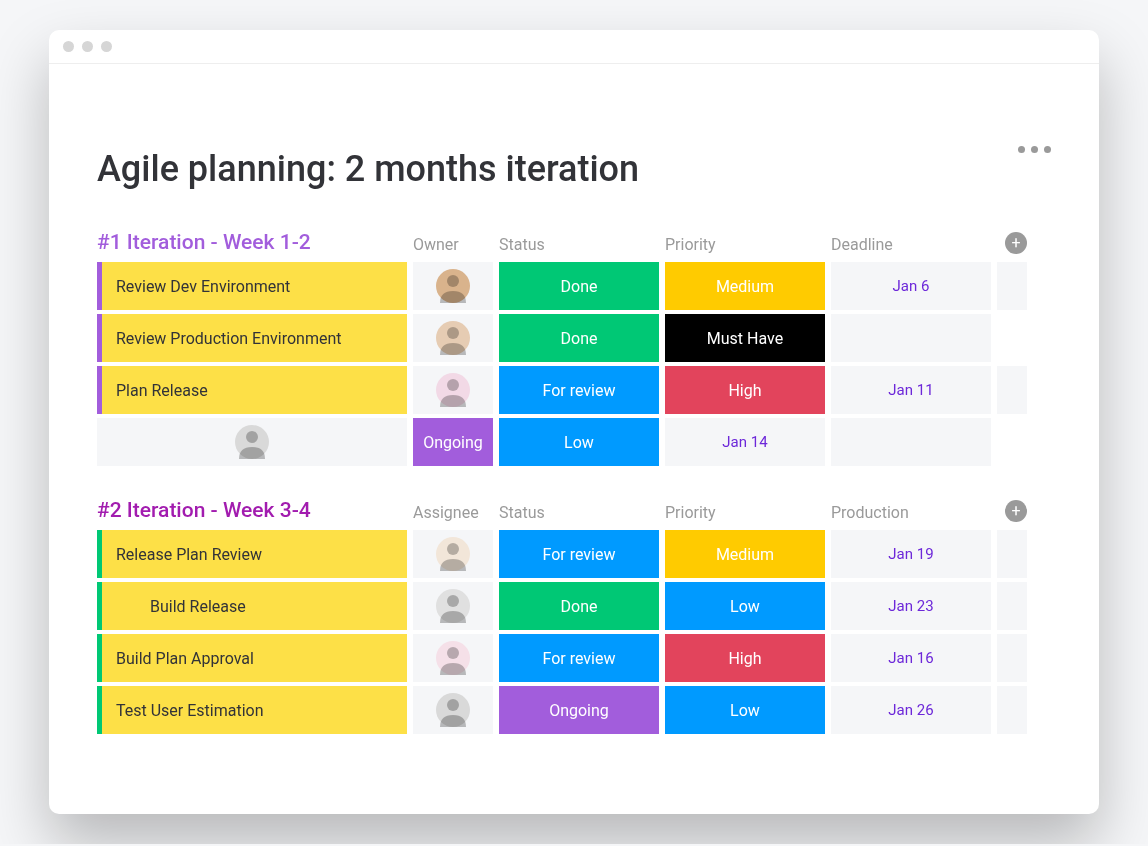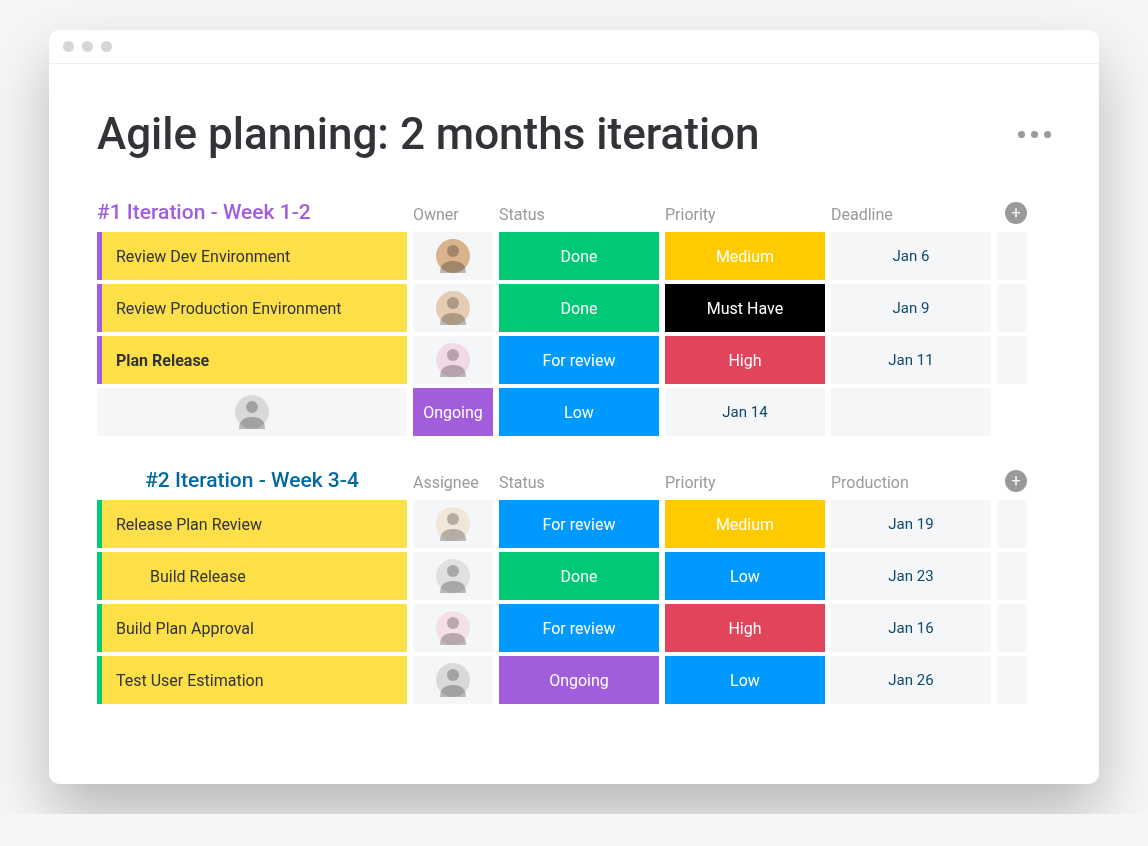--- a/index.html
+++ b/index.html
@@ -33,23 +33,24 @@
   .content {
     padding: 44px 48px 48px 48px;
   }
   .header-row {
     display: flex;
     justify-content: space-between;
     align-items: center;
     margin-bottom: 40px;
   }
   .page-title {
-    font-size: 44px;
+    font-size: 36px;
     font-weight: 500;
     color: #323338;
+    margin-top: 40px;
   }
   .more-dots {
     display: flex; gap: 6px;
     cursor: pointer;
   }
   .more-dots span {
     width: 7px; height: 7px; border-radius: 50%;
     background: #9a9a9a;
   }
   .group { margin-bottom: 32px; margin-top: 6px; }
@@ -110,21 +111,21 @@
   .pill-cell {
     display:flex;align-items:center;justify-content:center;
     color: #fff;
     font-size: 16px;
     font-weight: 400;
     cursor: pointer;
   }
   .date-cell {
     background: #f5f6f8;
     display:flex;align-items:center;justify-content:center;
-    color: #0c4a6e;
+    color: #6d28d9;
     font-size: 15px;
   }
   .end-cell {
     background: #f5f6f8;
   }
   
   .avatar.a1 { background:#d9b38c; }
   .avatar.a2 { background:#e6ccb3; }
   .avatar.a3 { background:#f2d9e6; }
   .avatar.a4 { background:#d9d9d9; }
@@ -185,25 +186,24 @@
             <div class="owner-cell">
               <div class="avatar a2">
                 <svg viewBox="0 0 34 34">
                   <circle cx="17" cy="12" r="6" fill="rgba(0,0,0,0.25)"></circle>
                   <path d="M4 34 Q4 22 17 22 Q30 22 30 34 Z" fill="rgba(0,0,0,0.25)"></path>
                 </svg>
               </div>
             </div>
             <div class="pill-cell" style="background: rgb(0, 200, 117);">Done</div>
             <div class="pill-cell" style="background: rgb(0, 0, 0);">Must Have</div>
-            <div class="date-cell">Jan 9</div>
-            <div class="end-cell"></div>
-          </div>
-          <div class="row">
-            <div class="task-cell" style="border-left-color: rgb(162, 93, 220); font-weight: bold;">Plan Release</div>
+            <div class="end-cell"></div>
+          </div>
+          <div class="row">
+            <div class="task-cell" style="border-left-color: rgb(162, 93, 220);">Plan Release</div>
             <div class="owner-cell">
               <div class="avatar a3">
                 <svg viewBox="0 0 34 34">
                   <circle cx="17" cy="12" r="6" fill="rgba(0,0,0,0.25)"></circle>
                   <path d="M4 34 Q4 22 17 22 Q30 22 30 34 Z" fill="rgba(0,0,0,0.25)"></path>
                 </svg>
               </div>
             </div>
             <div class="pill-cell" style="background: rgb(0, 154, 255);">For review</div>
             <div class="pill-cell" style="background: rgb(226, 68, 92);">High</div>
@@ -220,21 +220,21 @@
               </div>
             </div>
             <div class="pill-cell" style="background: rgb(162, 93, 220);">Ongoing</div>
             <div class="pill-cell" style="background: rgb(0, 154, 255);">Low</div>
             <div class="date-cell">Jan 14</div>
             <div class="end-cell"></div>
           </div>
         </div>
         <div class="group">
           <div class="group-header">
-            <div class="group-title" style="color: #0369a1; text-align: center;">#2 Iteration - Week 3-4</div>
+            <div class="group-title" style="color: #a21caf;">#2 Iteration - Week 3-4</div>
             <div class="col-header">Assignee</div>
             <div class="col-header">Status</div>
             <div class="col-header">Priority</div>
             <div class="col-header">Production</div>
             <div class="add-col">
               <span>+</span>
             </div>
           </div>
           <div class="row">
             <div class="task-cell" style="border-left-color: rgb(0, 200, 117);">Release Plan Review</div>

